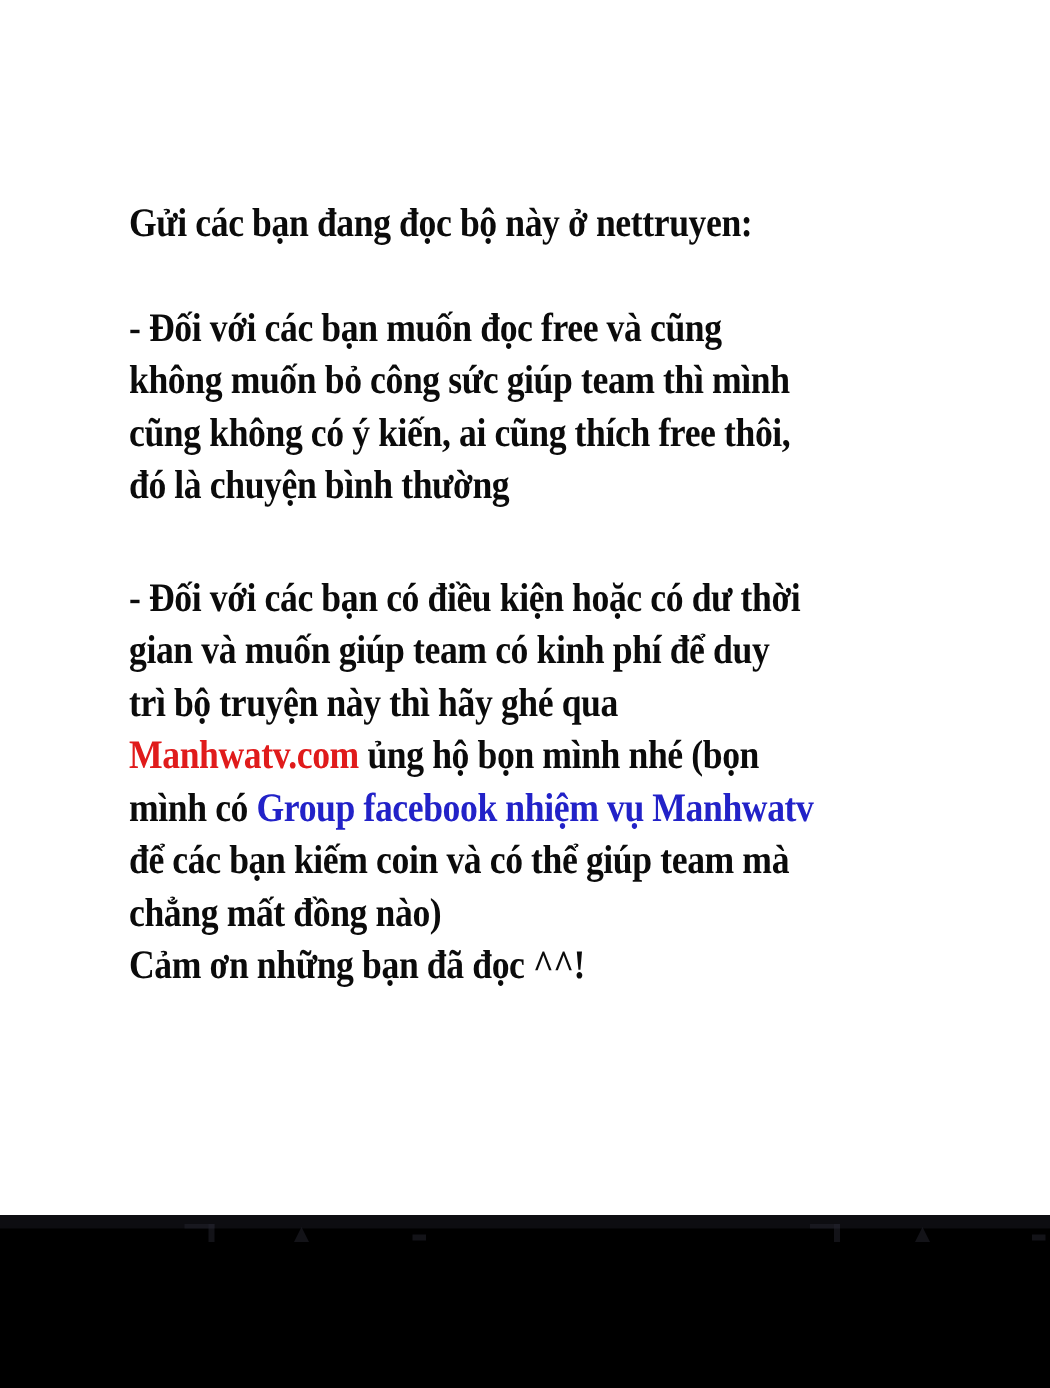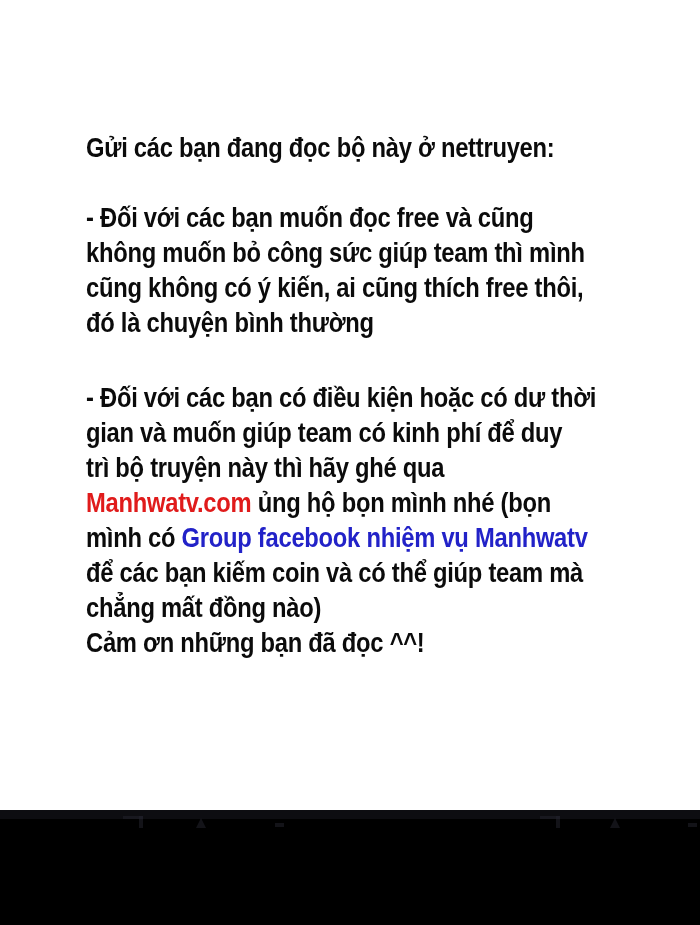--- a/index.html
+++ b/index.html
@@ -2,21 +2,21 @@
 <html style="--page_white: #ffffff; --text_black: #0b0b0b; --highlight_red: #e01b1b; --link_blue: #2222c8; --footer_black: #000000;"><head>
 <meta charset="utf-8">
 <style>
   html, body { margin: 0; padding: 0; background: #ffffff; }
   .page {
     position: relative;
     width: 700px;
     height: 925px;
     background: var(--page_white, #ffffff);
     overflow: hidden;
-    font-family: Liberation Sans, sans-serif;
+    font-family: Liberation Serif, serif;
   }
   .notice {
     position: absolute;
     left: 86px;
     top: 131px;
     width: 640px;
     transform: scaleX(0.88);
     transform-origin: 0 0;
     font-weight: 700;
     font-size: 27px;

